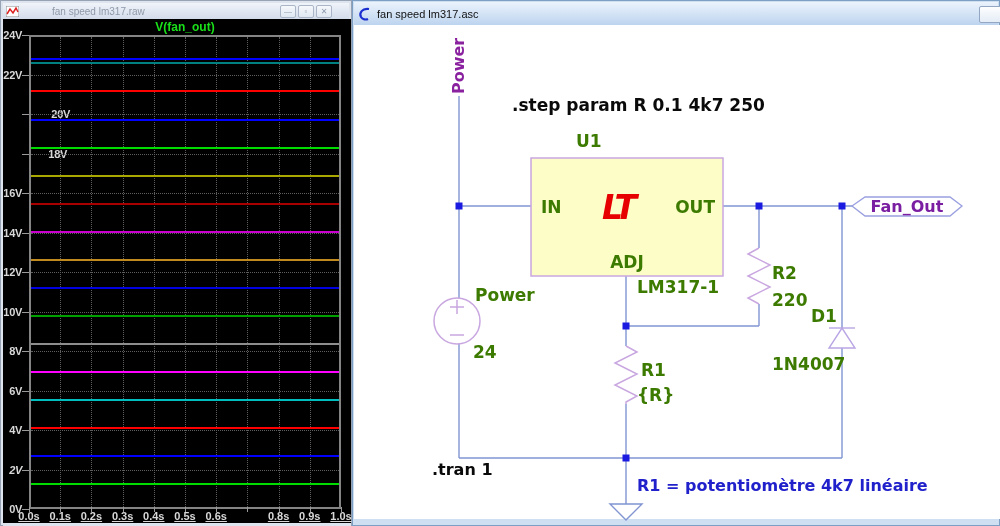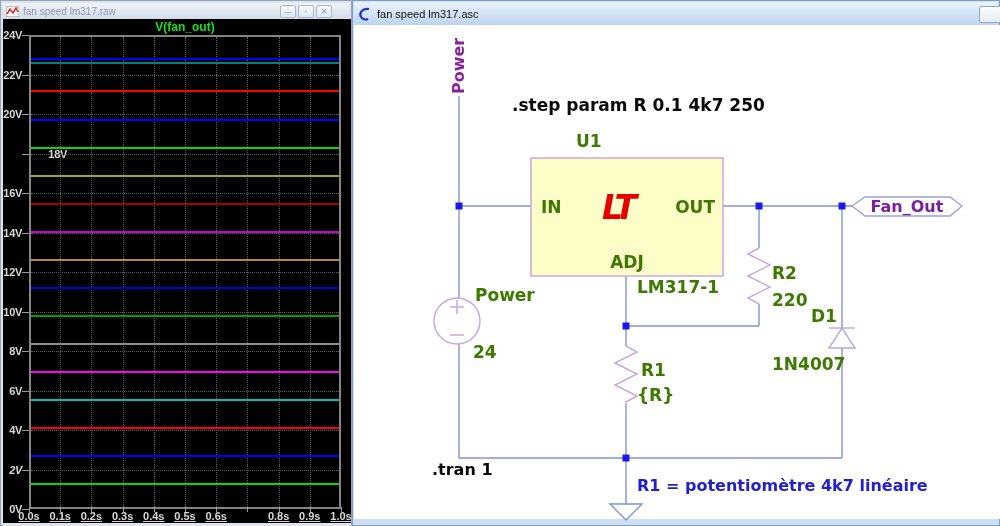--- a/index.html
+++ b/index.html
@@ -3,21 +3,21 @@
 <meta charset="utf-8">
 <style>
   html,body{margin:0;padding:0;}
   body{width:1000px;height:526px;position:relative;background:#aab6c6;overflow:hidden;
        font-family:"Liberation Sans",sans-serif;}
 
   
   .win-left{position:absolute;left:0;top:0;width:352px;height:526px;
     background:#dde4ee;border:1px solid #97a3b4;box-sizing:border-box;}
   .tb-left{position:absolute;left:2px;top:2px;right:2px;height:16px;
-    background:linear-gradient(#f0f4fa,#d3dcea);display:flex;align-items:center;padding:0 3px;box-sizing:border-box;}
+    background:linear-gradient(#f0f4fa,#d3dcea);display:flex;align-items:center;padding:0 3px;box-sizing:border-box;gap:29px;}
   .tb-left .ttl{font-size:10px;color:#8f99a9;margin-left:4px;white-space:nowrap;flex:1;overflow:hidden;}
   .winbtns{display:flex;gap:2px;margin-right:14px;}
   .wbtn{width:16px;height:13px;background:linear-gradient(#f6f9fc,#dfe7f1);border:1px solid #aab6c7;
     font-size:8px;line-height:12px;text-align:center;color:#8d99ad;box-sizing:border-box;border-radius:2px;}
   .client-black{position:absolute;left:2px;top:18px;width:348px;height:504px;background:#000;}
   .frame-bottom{position:absolute;left:2px;top:522px;width:348px;height:4px;background:#dde4ee;}
   .plot-title{position:absolute;left:28px;top:19px;width:312px;text-align:center;
     font:bold 12px "Liberation Sans",sans-serif;color:#19e019;}
   .plot-frame{position:absolute;left:28px;top:34px;width:312px;height:474px;
     border:2px solid #848484;box-sizing:border-box;}
@@ -60,21 +60,21 @@
   </div>
   <div class="client-black"></div>
   <div id="chart-layers" style="position:absolute;left:0;top:0;width:352px;height:430px;">
     <div class="plot-title" style="color: rgb(25, 224, 25);">V(fan_out)</div>
     <div class="plot-frame"></div>
   <div class="ylabel" style="top: 28px;">24V</div>
       <div class="ytick" style="top: 34px;"></div>
       <div class="ylabel" style="top: 67.5px;">22V</div>
       <div class="ytick" style="top: 73.5px;"></div>
       <div class="gridline-h" style="top: 73.5px; left: 30px; width: 308px;"></div>
-      <div class="ylabel" style="top: 107px;">20V</div>
+      <div class="ylabel" style="top: 107px; margin-left: 48px;">20V</div>
       <div class="ytick" style="top: 113px;"></div>
       <div class="gridline-h" style="top: 113px; left: 30px; width: 308px;"></div>
       <div class="ylabel" style="top: 146.5px; padding-left: 45px;">18V</div>
       <div class="ytick" style="top: 152.5px;"></div>
       <div class="gridline-h" style="top: 152.5px; left: 30px; width: 308px;"></div>
       <div class="ylabel" style="top: 186px;">16V</div>
       <div class="ytick" style="top: 192px;"></div>
       <div class="gridline-h" style="top: 192px; left: 30px; width: 308px;"></div>
       <div class="ylabel" style="top: 225.5px;">14V</div>
       <div class="ytick" style="top: 231.5px;"></div>

